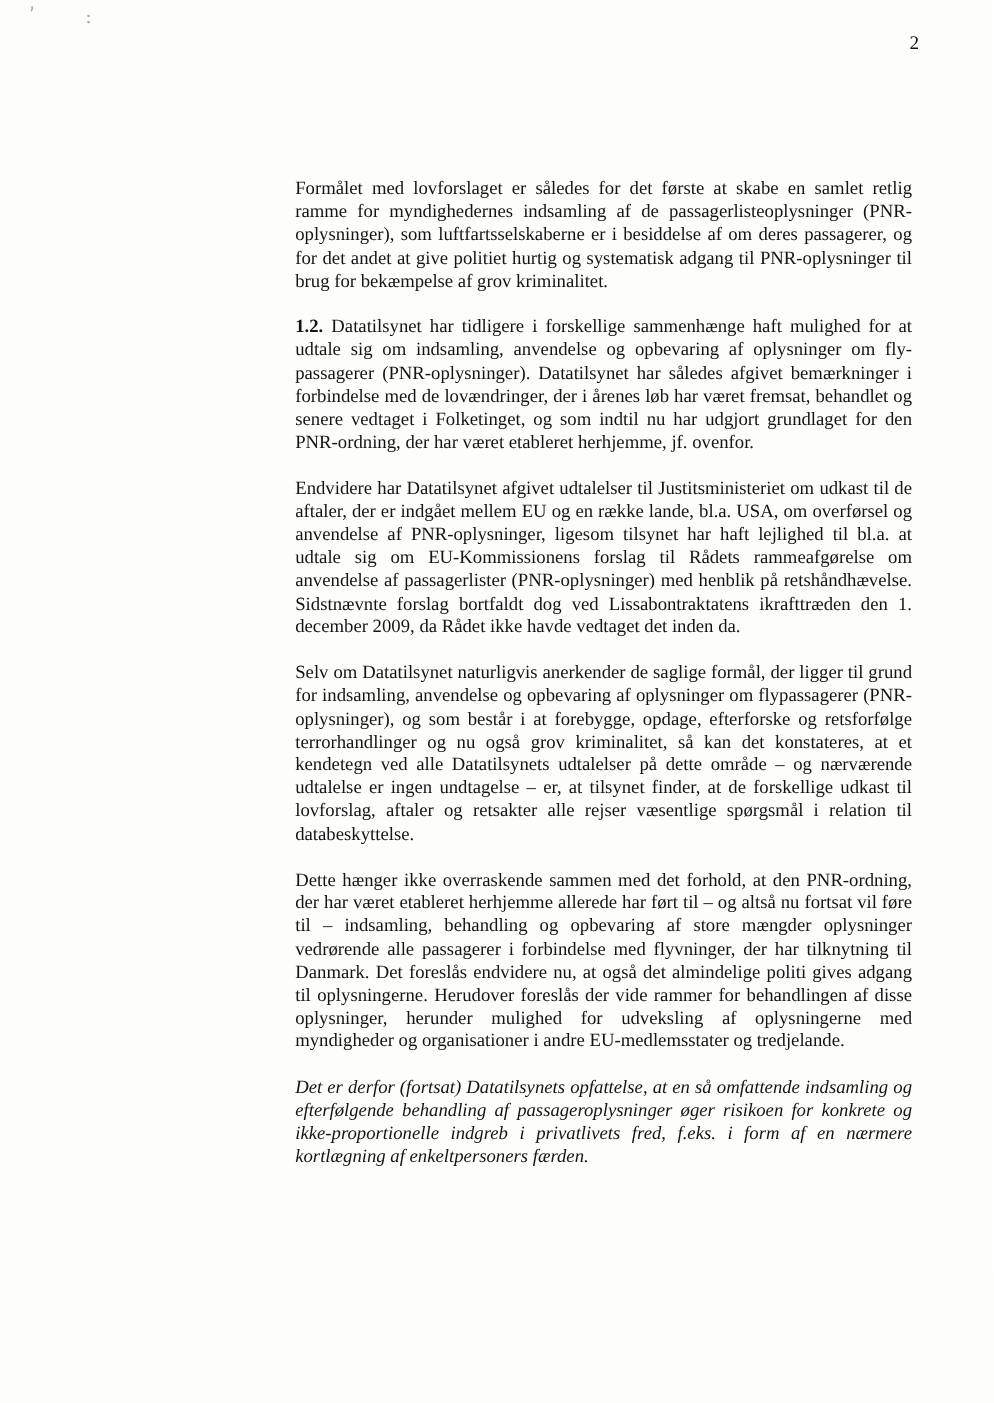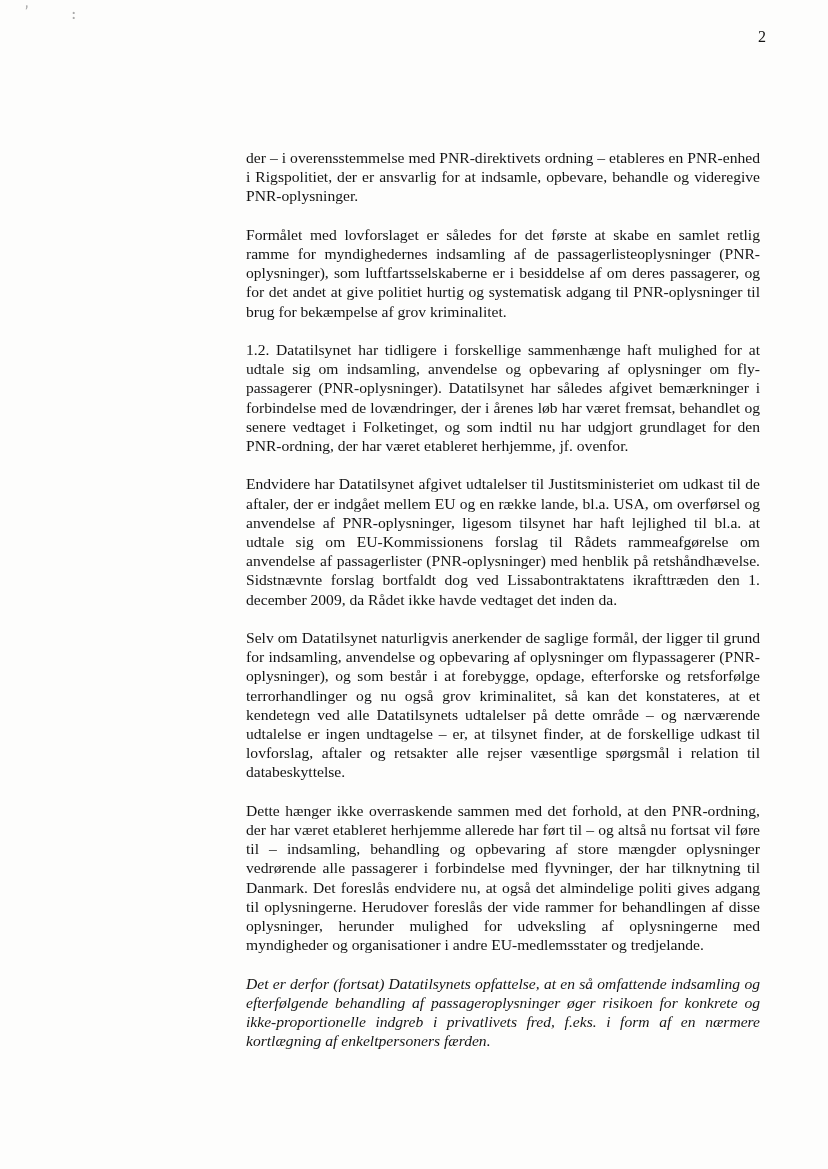--- a/index.html
+++ b/index.html
@@ -48,35 +48,34 @@
     text-align: justify;
   }
   .text-block p {
     margin: 0 0 19.2px 0;
   }
   .text-block p:last-child {
     margin-bottom: 0;
     font-style: italic;
   }
   .lead {
-    font-weight: normal;
+    font-weight: bold;
   }
 </style>
 </head>
 <body>
 
 <div class="page">
 
   <span class="scan-mark m1">’</span>
   <span class="scan-mark m2">:</span>
 
   <div class="page-number">2</div>
 
   <div class="text-block">
-    <p><b class="lead"></b><span>der – i overensstemmelse med PNR-direktivets ordning – etableres en PNR-enhed i Rigspolitiet, der er ansvarlig for at indsamle, opbevare, behandle og videregive PNR-oplysninger.</span></p>
     <p><b class="lead"></b><span>Formålet med lovforslaget er således for det første at skabe en samlet retlig ramme for myndighedernes indsamling af de passagerlisteoplysninger (PNR-oplysninger), som luftfartsselskaberne er i besiddelse af om deres passagerer, og for det andet at give politiet hurtig og systematisk adgang til PNR-oplysninger til brug for bekæmpelse af grov kriminalitet.</span></p>
     <p><b class="lead">1.2.</b><span> Datatilsynet har tidligere i forskellige sammenhænge haft mulighed for at udtale sig om indsamling, anvendelse og opbevaring af oplysninger om fly-passagerer (PNR-oplysninger). Datatilsynet har således afgivet bemærkninger i forbindelse med de lovændringer, der i årenes løb har været fremsat, behandlet og senere vedtaget i Folketinget, og som indtil nu har udgjort grundlaget for den PNR-ordning, der har været etableret herhjemme, jf. ovenfor.</span></p>
     <p><b class="lead"></b><span>Endvidere har Datatilsynet afgivet udtalelser til Justitsministeriet om udkast til de aftaler, der er indgået mellem EU og en række lande, bl.a. USA, om overførsel og anvendelse af PNR-oplysninger, ligesom tilsynet har haft lejlighed til bl.a. at udtale sig om EU-Kommissionens forslag til Rådets rammeafgørelse om anvendelse af passagerlister (PNR-oplysninger) med henblik på retshåndhævelse. Sidstnævnte forslag bortfaldt dog ved Lissabontraktatens ikrafttræden den 1. december 2009, da Rådet ikke havde vedtaget det inden da.</span></p>
     <p><b class="lead"></b><span>Selv om Datatilsynet naturligvis anerkender de saglige formål, der ligger til grund for indsamling, anvendelse og opbevaring af oplysninger om flypassagerer (PNR-oplysninger), og som består i at forebygge, opdage, efterforske og retsforfølge terrorhandlinger og nu også grov kriminalitet, så kan det konstateres, at et kendetegn ved alle Datatilsynets udtalelser på dette område – og nærværende udtalelse er ingen undtagelse – er, at tilsynet finder, at de forskellige udkast til lovforslag, aftaler og retsakter alle rejser væsentlige spørgsmål i relation til databeskyttelse.</span></p>
     <p><b class="lead"></b><span>Dette hænger ikke overraskende sammen med det forhold, at den PNR-ordning, der har været etableret herhjemme allerede har ført til – og altså nu fortsat vil føre til – indsamling, behandling og opbevaring af store mængder oplysninger vedrørende alle passagerer i forbindelse med flyvninger, der har tilknytning til Danmark. Det foreslås endvidere nu, at også det almindelige politi gives adgang til oplysningerne. Herudover foreslås der vide rammer for behandlingen af disse oplysninger, herunder mulighed for udveksling af oplysningerne med myndigheder og organisationer i andre EU-medlemsstater og tredjelande.</span></p>
     <p><b class="lead"></b><span>Det er derfor (fortsat) Datatilsynets opfattelse, at en så omfattende indsamling og efterfølgende behandling af passageroplysninger øger risikoen for konkrete og ikke-proportionelle indgreb i privatlivets fred, f.eks. i form af en nærmere kortlægning af enkeltpersoners færden.</span></p>
   </div>
 
 </div>
 

